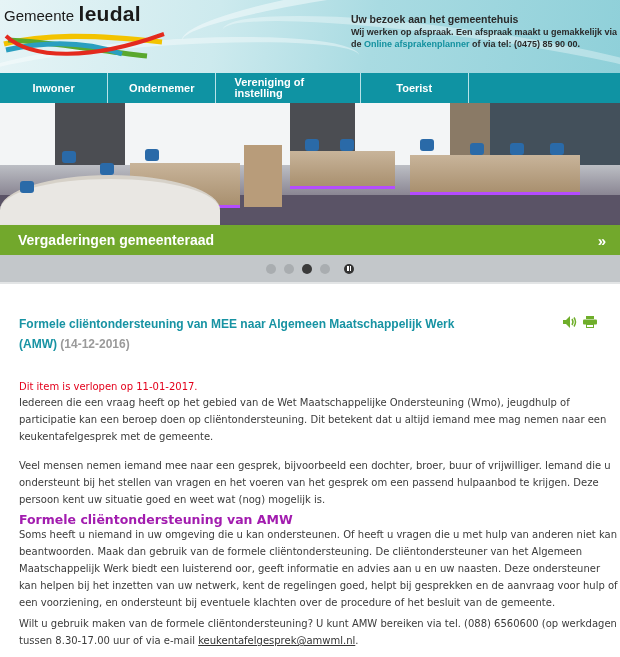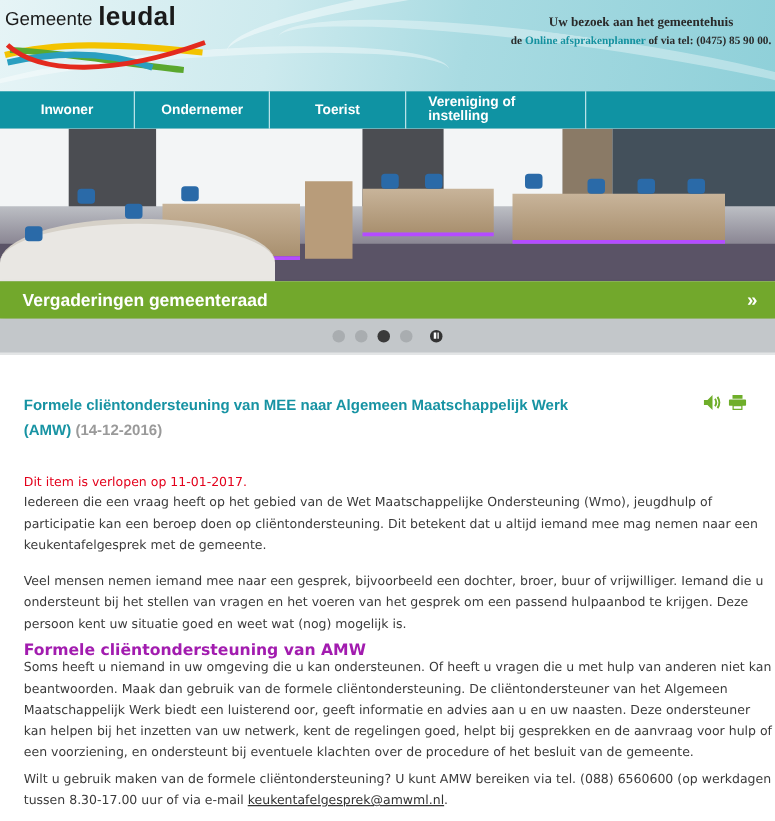--- a/index.html
+++ b/index.html
@@ -17,22 +17,22 @@
     .header .swoosh3 { position:absolute; left:-40px; top:40px; width:400px; height:60px; border-radius:50%; border-top:6px solid rgba(255,255,255,0.4); transform: rotate(-4deg); }
     .logo-text {
       position: absolute; left: 4px; top: 2px; font-family: "Liberation Sans", sans-serif;
       color: #1a1a1a; white-space: nowrap; text-align: right;
     }
     .logo-text .pre { font-size: 15px; vertical-align: baseline; }
     .logo-text .name { font-size: 21px; font-weight: bold; letter-spacing: 0.3px; }
     .logo-mark { position: absolute; left: 2px; top: 30px; width: 165px; height: 32px; }
 
     .visit-info {
-      position: absolute; right: 3px; top: 12px; text-align: center;
-      font-family: Liberation Serif, serif; font-size: 9px; font-weight: bold;
+      position: absolute; right: 3px; top: 12px; text-align: left;
+      font-family: Liberation Sans, sans-serif; font-size: 9px; font-weight: bold;
       color: #2a2a2a; line-height: 12px;
     }
     .visit-info .title { font-size: 10.5px; font-weight: bold; line-height: 14px; }
     .visit-info a { color: #14919f; text-decoration: none; }
 
     
     .nav {
       position: absolute; left: 0; top: 73px; width: 620px; height: 30px;
       background: #0f93a3; display: flex;
     }
@@ -121,31 +121,32 @@
   </div>
   <svg class="logo-mark" viewBox="0 0 165 32">
     <path d="M2 14 C 40 4, 90 4, 160 12" stroke="#f3c300" stroke-width="5" fill="none"></path>
     <path d="M6 10 C 50 12, 90 20, 145 26" stroke="#5aa82e" stroke-width="5" fill="none"></path>
     <path d="M4 20 C 40 12, 80 10, 120 24" stroke="#2a9fc0" stroke-width="5" fill="none"></path>
     <path d="M4 6 C 30 30, 90 30, 162 4" stroke="#e32a1e" stroke-width="4" fill="none"></path>
   </svg>
 
   <div class="visit-info">
     <div class="title">Uw bezoek aan het gemeentehuis</div>
+    <div>Wij werken op afspraak. Een afspraak maakt u gemakkelijk via</div>
     <div>
       <span>de </span><a href="#">Online afsprakenplanner</a><span> of via tel: (0475) 85 90 00.</span>
     </div>
   </div>
 </div>
 
 <div class="nav">
   <div class="nav-item">Inwoner</div>
   <div class="nav-item">Ondernemer</div>
+  <div class="nav-item" style="padding:0 18px;">Vereniging of instelling</div>
   <div class="nav-item">Toerist</div>
-  <div class="nav-item" style="padding:0 18px;">Vereniging of instelling</div>
   <div class="nav-item" style="padding:0 22px;margin-top:44px;">Bestuur en organisatie</div>
 </div>
 
 <div class="hero">
   <div class="window" style="left:0;width:55px;"></div>
   <div class="curtain" style="left:55px;width:70px;"></div>
   <div class="window" style="left:125px;width:165px;"></div>
   <div class="curtain" style="left:290px;width:65px;"></div>
   <div class="window" style="left:355px;width:95px;"></div>
   <div class="curtain" style="left:450px;width:40px;background:#8a7a66;"></div>

